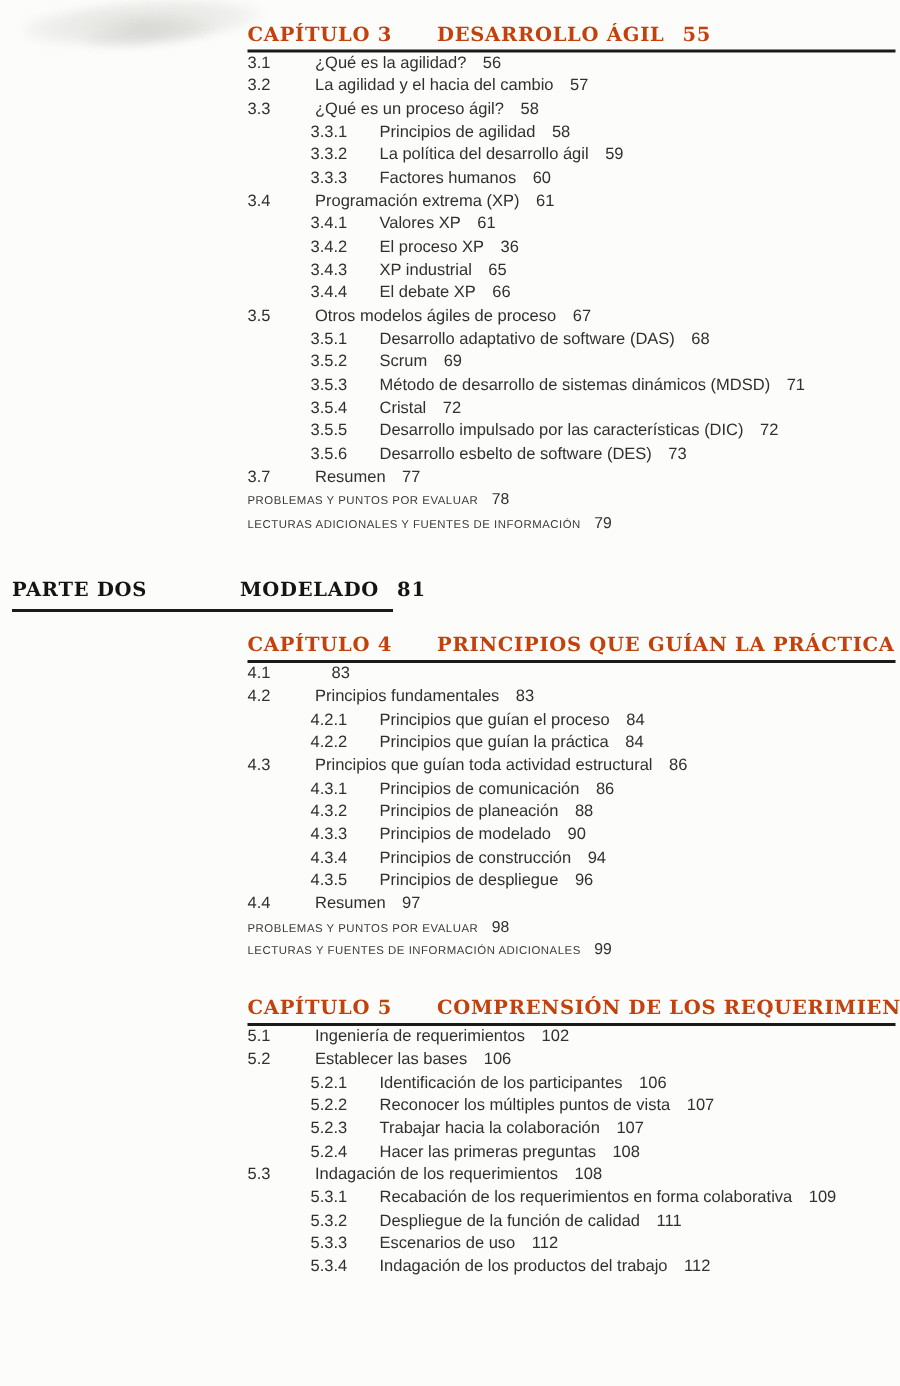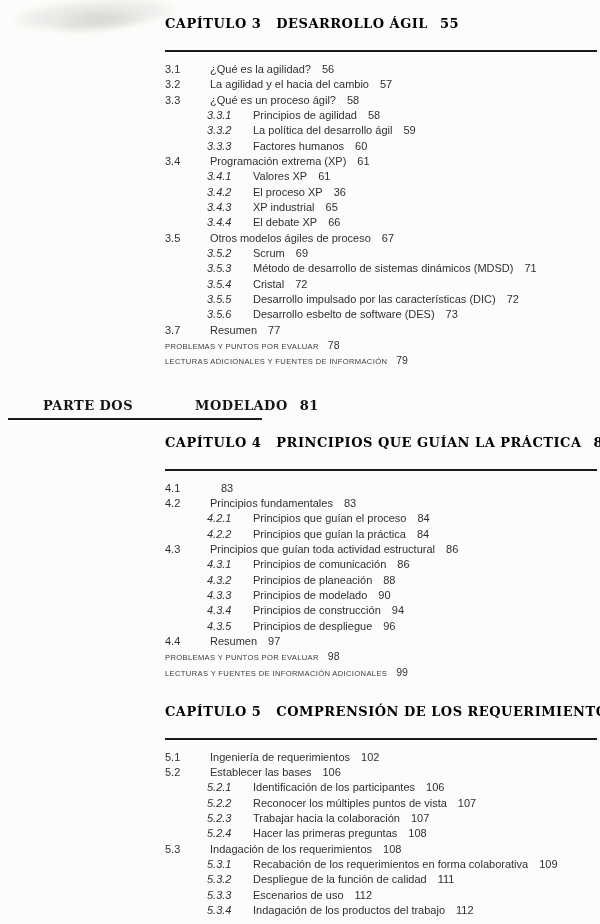--- a/index.html
+++ b/index.html
@@ -20,48 +20,48 @@
   .smudge.s1 { left:14px; top:0px; width:160px; height:30px; transform:rotate(-4deg); }
   .smudge.s2 { left:55px; top:14px; width:90px; height:18px; transform:rotate(-6deg); opacity:.7; }
 
   .toc { position:relative; padding-top:16px; }
 
   .chapter { margin-left:165px; margin-right:3px; }
   .chapter-heading {
     display:flex; align-items:baseline; white-space:nowrap;
     font-family:"DejaVu Serif","Liberation Serif",serif;
     font-weight:bold; font-size:13px; letter-spacing:0.5px;
-    color:#000000;
+    color:#c2410c;
     border-bottom:2px solid #1a1a1a;
-    padding-bottom:19px;
+    padding-bottom:2px;
   }
-  .ch-title { margin-left:15px; }
+  .ch-title { margin-left:30px; }
   .ch-page  { margin-left:12px; }
 
-  .rows { padding-top:10px; }
+  .rows { padding-top:0; }
   .row { display:flex; align-items:baseline; height:15.34px; line-height:15.34px; font-size:11px; white-space:nowrap; }
   .num { flex:0 0 auto; }
   .lvl1 .num { width:45px; }
   .lvl2 { padding-left:42px; }
-  .lvl2 .num { width:46px;font-style:italic; }
+  .lvl2 .num { width:46px; }
   .pg { margin-left:11px; }
   .lvl0 .bm { font-size:7.6px; letter-spacing:0.35px; color:#3a3a3a; }
   .lvl0 .pg { font-size:10.5px; margin-left:9px; }
 
   .part {
     margin:29px 0 15px 8px;
     width:254px;
     display:flex; align-items:baseline; white-space:nowrap;
     font-family:"DejaVu Serif","Liberation Serif",serif;
     font-weight:bold; font-size:13px; letter-spacing:0.5px;
     color:#141414;
     border-bottom:2px solid #1a1a1a;
     padding-bottom:5px;
   }
-  .p-label { width:152px; flex:0 0 auto;margin-left:35px; }
+  .p-label { width:152px; flex:0 0 auto; }
   .p-page  { margin-left:12px; }
 
   .chapter + .chapter { margin-top:24px; }
   .part + .chapter { margin-top:15px; }
 </style>
 </head>
 <body>
 
 <div>
   <div class="smudge s1"></div>
@@ -126,20 +126,25 @@
           </div>
           <div class="row lvl2">
             <span class="num">3.4.4</span>
             <span class="txt">El debate XP</span>
             <span class="pg">66</span>
           </div>
           <div class="row lvl1">
             <span class="num">3.5</span>
             <span class="txt">Otros modelos ágiles de proceso</span>
             <span class="pg">67</span>
+          </div>
+          <div class="row lvl2">
+            <span class="num">3.5.1</span>
+            <span class="txt">Desarrollo adaptativo de software (DAS)</span>
+            <span class="pg">68</span>
           </div>
           <div class="row lvl2">
             <span class="num">3.5.2</span>
             <span class="txt">Scrum</span>
             <span class="pg">69</span>
           </div>
           <div class="row lvl2">
             <span class="num">3.5.3</span>
             <span class="txt">Método de desarrollo de sistemas dinámicos (MDSD)</span>
             <span class="pg">71</span>

